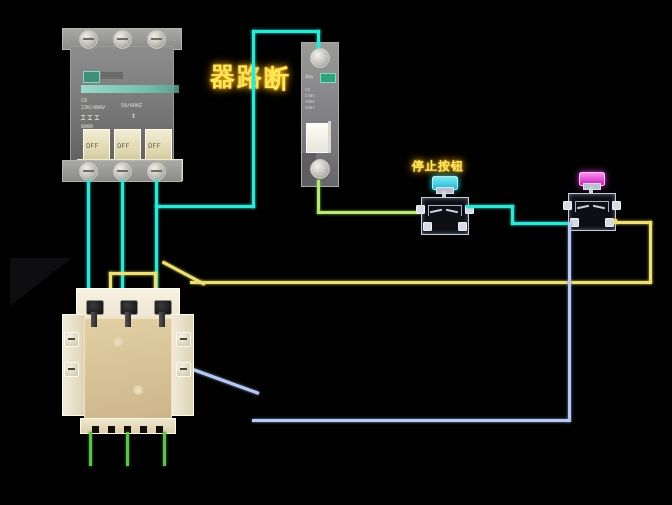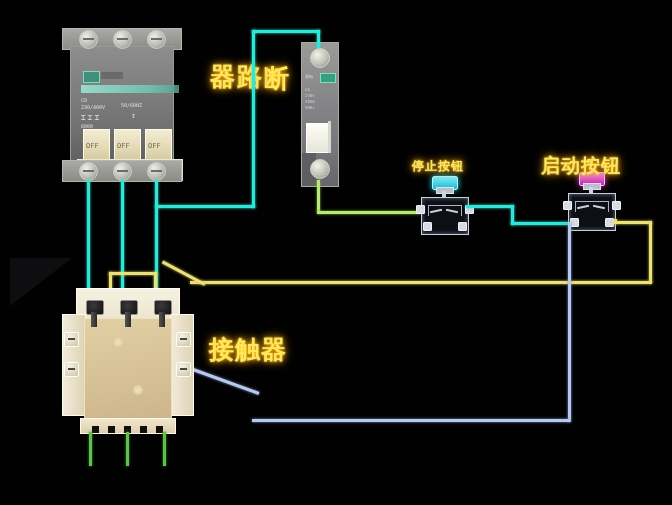--- a/index.html
+++ b/index.html
@@ -212,21 +212,20 @@
     <div class="stem"></div>
     <div class="box"></div>
     <div class="inner" style="left:7px;top:8px;width:32px;height:10px;border-bottom:none;"></div>
     <div class="arm" style="left:9px;top:13px;width:12px;transform:rotate(-12deg);"></div>
     <div class="arm" style="left:25px;top:13px;width:12px;transform:rotate(12deg);"></div>
     <div class="term" style="left:-5px;top:8px;"></div>
     <div class="term" style="left:44px;top:8px;"></div>
     <div class="term" style="left:2px;top:25px;"></div>
     <div class="term" style="left:37px;top:25px;"></div>
   </div>
-  <div class="lbl" style="left:541px;top:155px;font-size:19px;">启动按钮</div>
 
   <div class="w ye" style="left:614px;top:219px;width:3px;height:5px;"></div>
   <div class="w ye" style="left:614px;top:221px;width:38px;height:3px;"></div>
   <div class="w ye" style="left:649px;top:221px;width:3px;height:62px;"></div>
   <div class="w ye" style="left:190px;top:281px;width:462px;height:3px;"></div>
 
   <div class="w ye" style="left:157px;top:283px;width:48px;height:2.5px;
        transform-origin:right center;transform:rotate(28deg);"></div>
 
   <div class="w ye" style="left:109px;top:272px;width:3px;height:40px;"></div>
@@ -263,20 +262,19 @@
     <div class="sterm" style="left:114px;top:44px;"></div>
     <div class="sterm" style="left:114px;top:74px;"></div>
     <div class="skirt"></div>
     <div class="tooth" style="left:30px;"></div>
     <div class="tooth" style="left:46px;"></div>
     <div class="tooth" style="left:62px;"></div>
     <div class="tooth" style="left:78px;"></div>
     <div class="tooth" style="left:94px;"></div>
   </div>
 
-  <div class="lbl" style="left:209px;top:336px;font-size:25px;">接触器</div>
 
   <div class="w lgr" style="left:89px;top:432px;width:2.5px;height:34px;"></div>
   <div class="w lgr" style="left:126px;top:432px;width:2.5px;height:34px;"></div>
   <div class="w lgr" style="left:163px;top:432px;width:2.5px;height:34px;"></div>
 
 
 </div>
 
 </body></html>

